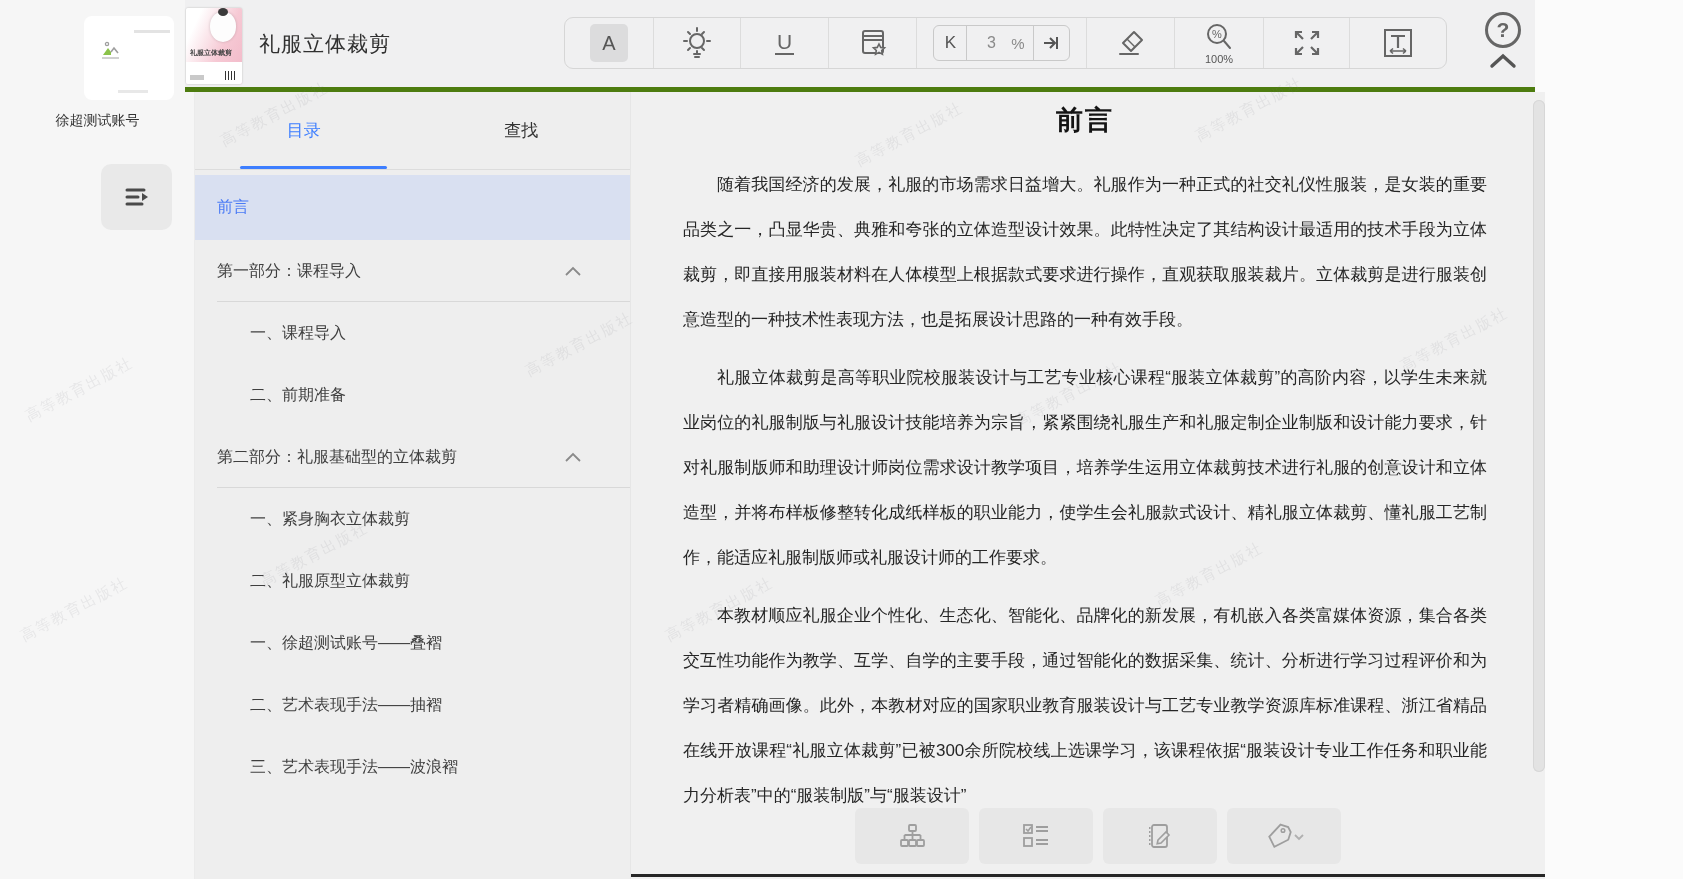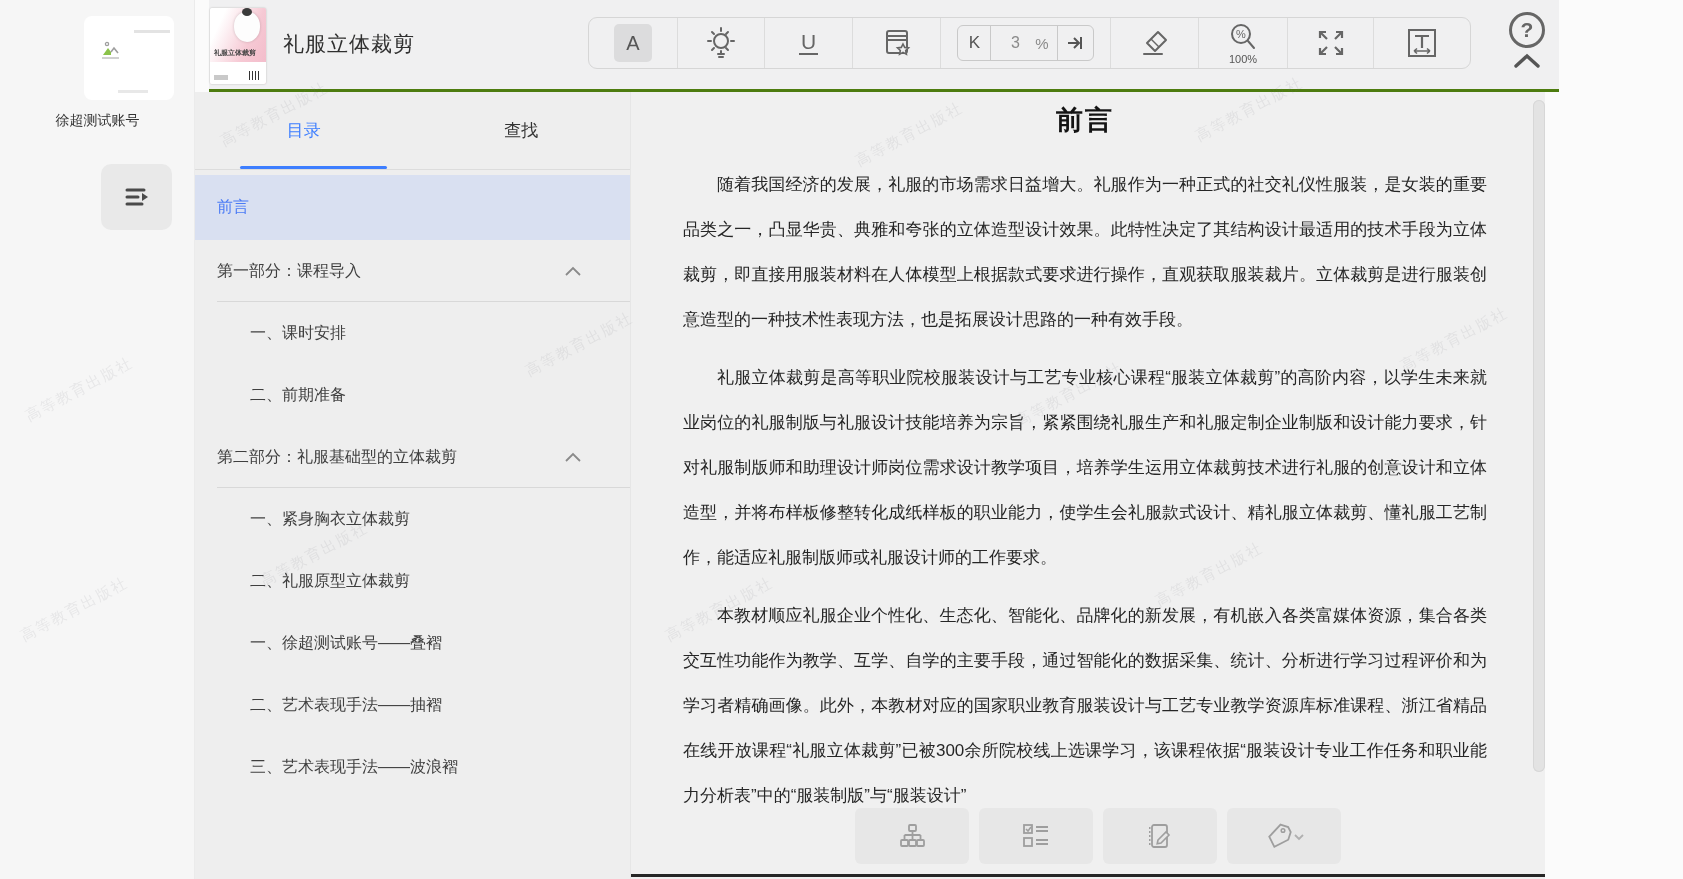--- a/index.html
+++ b/index.html
@@ -14,21 +14,21 @@
   
   .sidebar { position:absolute; left:0; top:0; width:195px; height:879px; background:#f6f6f6; border-right:1px solid #ebebeb; z-index:2; }
   .avatar-box { position:absolute; left:84px; top:16px; width:90px; height:84px; background:#ffffff; border-radius:8px; }
   .broken-img { position:absolute; left:15px; top:22px; }
   .avatar-dash1 { position:absolute; left:50px; top:14px; width:36px; height:3px; background:#e3e3e3; }
   .avatar-dash2 { position:absolute; left:34px; top:74px; width:30px; height:3px; background:#e8e8e8; }
   .account-name { position:absolute; left:0; top:112px; width:195px; text-align:center; font-size:14px; color:#333; }
   .toggle-btn { position:absolute; left:101px; top:164px; width:71px; height:66px; background:#e9e9e9; border-radius:10px; display:flex; align-items:center; justify-content:center; cursor:pointer; }
 
   
-  .header { position:absolute; left:209px; top:0; width:1350px; height:92px; background:#f0f0f1; border-bottom:3px solid #4d7c0f; z-index:3; }
+  .header { position:absolute; left:185px; top:0; width:1350px; height:92px; background:#f0f0f1; border-bottom:5px solid #4d7c0f; z-index:3; }
   .cover { position:absolute; left:1px; top:8px; width:56px; height:76px; border-radius:2px; overflow:hidden; background:linear-gradient(115deg,#ffffff 18%,#f6c9d4 60%,#f2b8c8 100%); box-shadow:0 0 2px rgba(0,0,0,.25); }
   .cover .dress { position:absolute; right:6px; top:4px; width:26px; height:30px; background:#fdfdfd; border-radius:45% 45% 50% 50%; box-shadow:0 0 3px rgba(0,0,0,.18); }
   .cover .dress::before { content:""; position:absolute; left:8px; top:-4px; width:10px; height:8px; background:#3a3a3a; border-radius:50%; }
   .cover .band { position:absolute; left:4px; bottom:26px; font-size:7px; color:#444; font-weight:bold; white-space:nowrap; }
   .cover .bottom { position:absolute; left:0; bottom:0; width:100%; height:22px; background:#fff; }
   .cover .barcode { position:absolute; right:5px; bottom:4px; width:12px; height:9px; background:repeating-linear-gradient(90deg,#333 0 1px,#fff 1px 3px); }
   .cover .pub { position:absolute; left:4px; bottom:4px; width:14px; height:5px; background:#c9c9c9; }
   .book-title { position:absolute; left:74px; top:30px; font-size:21px; font-weight:500; color:#303030; letter-spacing:1px; }
 
   .toolbar { position:absolute; left:379px; top:17px; height:52px; display:flex; align-items:stretch; border:1px solid #d6d6d6; border-radius:9px; }
@@ -228,21 +228,21 @@
     <div class="toc-list">
       <div class="toc-item selected">前言</div>
       <div class="toc-item section">
         <span>第一部分：课程导入</span>
         <span class="toc-chevron">
           <svg width="18" height="12" viewBox="0 0 18 12">
               <path d="M2 10 L9 3 L16 10" fill="none" stroke="#8a8a8a" stroke-width="1.8"></path>
             </svg>
         </span>
       </div>
-      <div class="toc-item sub">一、课时安排</div>
+      <div class="toc-item sub">一、课程导入</div>
       <div class="toc-item sub">二、前期准备</div>
       <div class="toc-item section">
         <span>第二部分：礼服基础型的立体裁剪</span>
         <span class="toc-chevron">
           <svg width="18" height="12" viewBox="0 0 18 12">
               <path d="M2 10 L9 3 L16 10" fill="none" stroke="#8a8a8a" stroke-width="1.8"></path>
             </svg>
         </span>
       </div>
       <div class="toc-item sub">一、紧身胸衣立体裁剪</div>

